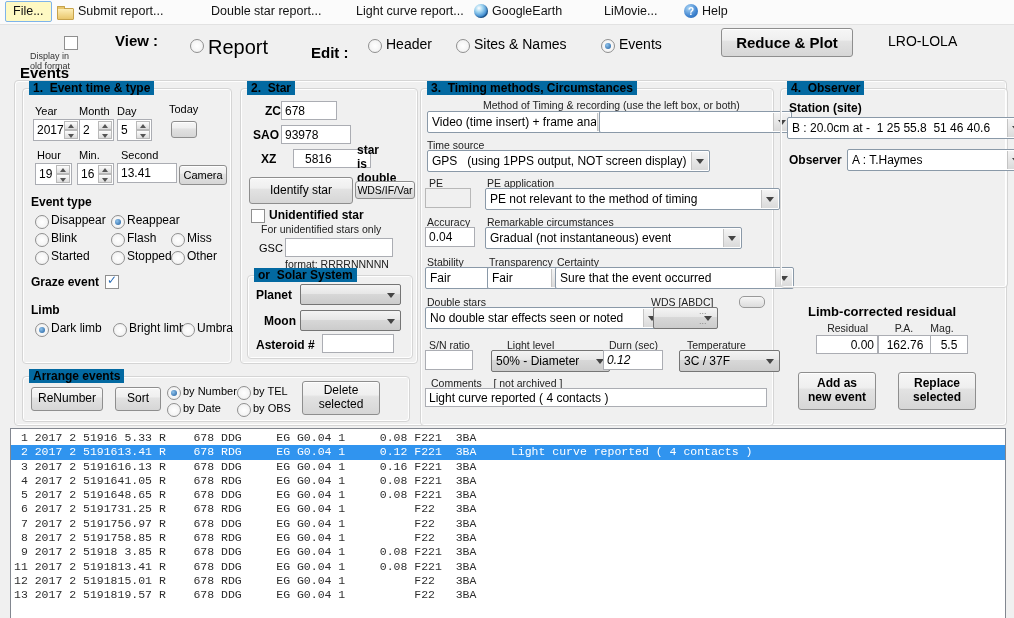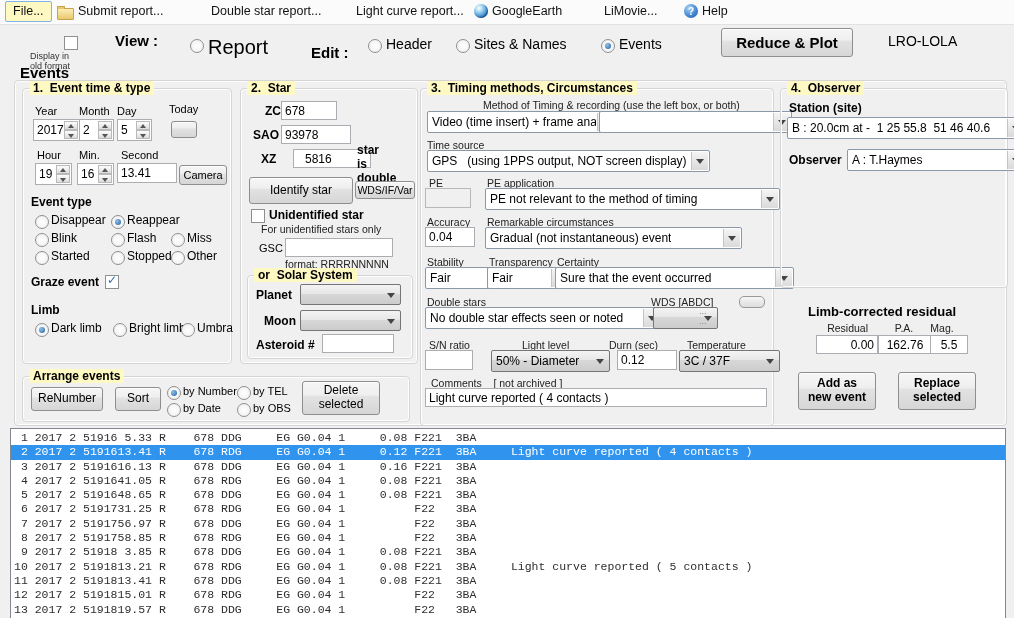--- a/index.html
+++ b/index.html
@@ -38,21 +38,21 @@
   .combo .arr{position:absolute;right:1px;top:1px;bottom:1px;width:16px;border-left:1px solid #c4c4c4;background:linear-gradient(#f4f4f4,#dadada);display:flex;align-items:center;justify-content:center;}
   .combo .arr::after{content:'';border:4px solid transparent;border-top:5px solid #444;margin-top:5px;}
   .combo.gray{background:linear-gradient(#f4f4f4 0%,#e7e7e7 45%,#d8d8d8 46%,#cccccc 100%);border:1px solid #757575;}
   .combo.gray .arr{border-left:none;background:transparent;}
   .combo.ctr{justify-content:flex-start;padding-left:4px;}
   .rad{position:absolute;width:12px;height:12px;border-radius:50%;border:1px solid #8f8f8f;background:radial-gradient(#ffffff,#ededed);}
   .rad.on::after{content:'';position:absolute;left:3px;top:3px;width:6px;height:6px;border-radius:50%;background:radial-gradient(circle at 35% 35%,#8fc3ec,#1f5d9e);}
   .chk{position:absolute;width:12px;height:12px;border:1px solid #8f8f8f;background:#fff;}
   .chk.on::after{content:'\2713';position:absolute;left:1px;top:-3px;font-size:12px;font-weight:bold;color:#2b6cb5;}
   .grp{position:absolute;border:1px solid #d5d5d5;border-radius:4px;box-shadow:inset 1px 1px 0 rgba(255,255,255,.9),inset -1px -1px 0 rgba(255,255,255,.9);}
-  .grp>.leg{position:absolute;top:-8px;left:6px;background:#fef9c3;padding:0 4px;font-size:12px;font-weight:bold;white-space:pre;}
+  .grp>.leg{position:absolute;top:-8px;left:6px;background:#0369a1;padding:0 4px;font-size:12px;font-weight:bold;white-space:pre;}
   .pill{position:absolute;background:linear-gradient(#f6f6f6,#dcdcdc);border:1px solid #999;border-radius:5px;}
   .dots{position:absolute;font-size:9px;color:#888;line-height:8px;white-space:pre;}
 
   
   .listbox{position:absolute;left:10px;top:428px;width:994px;height:187px;background:#fff;border:1px solid #828790;overflow:hidden;padding-top:2px;font-family:"Liberation Mono","DejaVu Sans Mono",monospace;font-size:11.5px;color:#2e2e2e;}
   .lrow{height:14.3px;line-height:14.3px;white-space:pre;padding-left:3px;}
   .lrow.selected{background:#3094ef;color:#fff;}
 </style>
 </head>
 <body>
@@ -280,27 +280,27 @@
     <div class="combo gray" style="left:232px;top:218px;width:40px;height:20px;">
         <span class="val"></span>
         <span class="arr"></span>
       </div>
     <span class="dots" style="left:278px;top:218px;">...</span>
     <span class="dots" style="left:278px;top:228px;">...</span>
     <span class="lab sm" style="left:8px;top:250px;">S/N ratio</span>
     <div class="tb" style="left:4px;top:261px;width:40px;height:18px;">
         <span class="val"></span>
       </div>
-    <span class="lab sm" style="left:101px;top:250px;">Light level</span>
+    <span class="lab sm" style="left:86px;top:250px;">Light level</span>
     <div class="combo gray ctr" style="left:70px;top:261px;width:94px;height:20px;">
         <span class="val">50% - Diameter</span>
         <span class="arr"></span>
       </div>
     <span class="lab sm" style="left:188px;top:250px;">Durn (sec)</span>
-    <div class="tb" style="left:196px;top:261px;width:52px;height:18px;">
+    <div class="tb" style="left:182px;top:261px;width:52px;height:18px;font-style:italic;">
         <span class="val">0.12</span>
       </div>
     <span class="lab sm" style="left:266px;top:250px;">Temperature</span>
     <div class="combo gray ctr" style="left:258px;top:261px;width:76px;height:20px;">
         <span class="val">3C / 37F</span>
         <span class="arr"></span>
       </div>
     <span class="lab sm" style="left:10px;top:288px;">Comments    [ not archived ]</span>
     <div class="tb" style="left:4px;top:299px;width:334px;height:17px;">
         <span class="val">Light curve reported ( 4 contacts )</span>
@@ -364,19 +364,18 @@
   <div class="listbox">
       <div class="lrow"> 1 2017 2 51916 5.33 R    678 DDG     EG G0.04 1     0.08 F221  3BA</div>
       <div class="lrow selected"> 2 2017 2 5191613.41 R    678 RDG     EG G0.04 1     0.12 F221  3BA     Light curve reported ( 4 contacts )</div>
       <div class="lrow"> 3 2017 2 5191616.13 R    678 DDG     EG G0.04 1     0.16 F221  3BA</div>
       <div class="lrow"> 4 2017 2 5191641.05 R    678 RDG     EG G0.04 1     0.08 F221  3BA</div>
       <div class="lrow"> 5 2017 2 5191648.65 R    678 DDG     EG G0.04 1     0.08 F221  3BA</div>
       <div class="lrow"> 6 2017 2 5191731.25 R    678 RDG     EG G0.04 1          F22   3BA</div>
       <div class="lrow"> 7 2017 2 5191756.97 R    678 DDG     EG G0.04 1          F22   3BA</div>
       <div class="lrow"> 8 2017 2 5191758.85 R    678 RDG     EG G0.04 1          F22   3BA</div>
       <div class="lrow"> 9 2017 2 51918 3.85 R    678 DDG     EG G0.04 1     0.08 F221  3BA</div>
-      <div class="lrow">10 2017 2 5191813.21 R    678 RDG     EG G0.04 1     0.08 F221  3BA     Light curve reported ( 5 contacts )</div>
       <div class="lrow">11 2017 2 5191813.41 R    678 DDG     EG G0.04 1     0.08 F221  3BA</div>
       <div class="lrow">12 2017 2 5191815.01 R    678 RDG     EG G0.04 1          F22   3BA</div>
       <div class="lrow">13 2017 2 5191819.57 R    678 DDG     EG G0.04 1          F22   3BA</div>
     </div>
 
 </div>
 
 </body></html>

